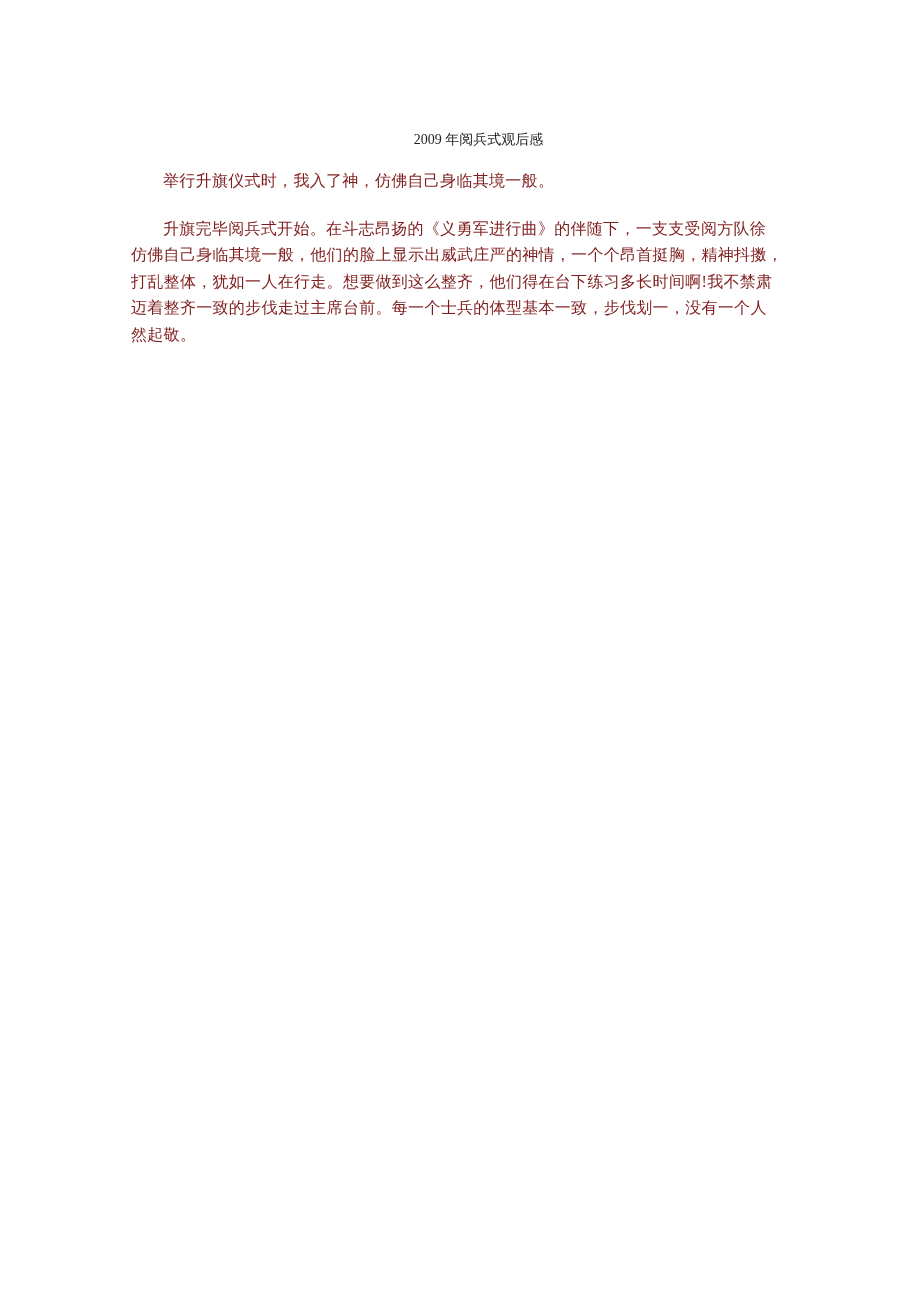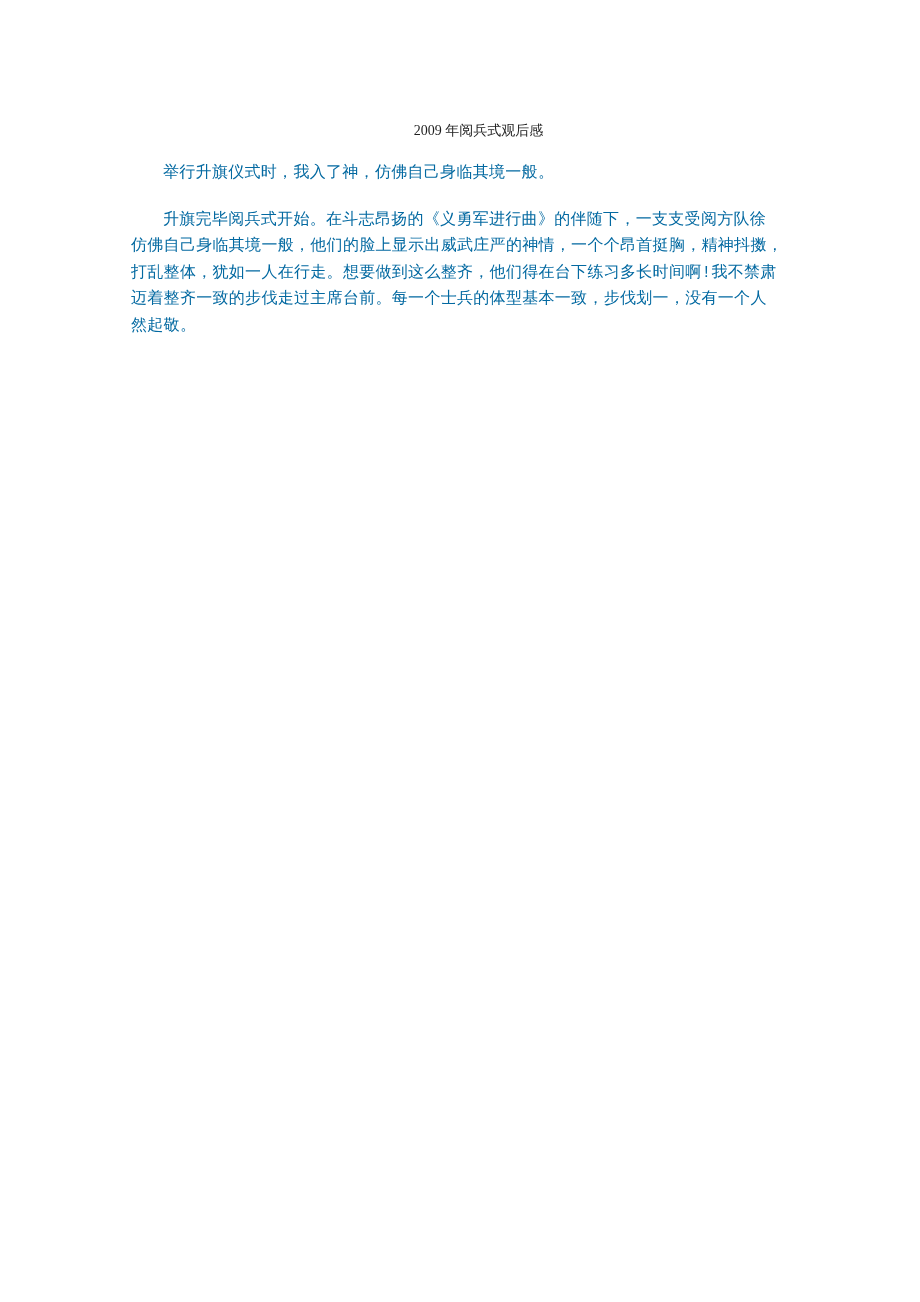--- a/index.html
+++ b/index.html
@@ -10,47 +10,47 @@
   body {
     width: 920px;
     height: 1302px;
     position: relative;
     font-family: "Liberation Serif", "DejaVu Serif", serif;
     overflow: hidden;
   }
   .doc {
     position: absolute;
     left: 131px;
-    top: 4px;
+    top: 13px;
     width: 652px;
   }
   .doc-title {
     margin-top: 117px;
     padding-left: 43px;       
     font-size: 14px;
     line-height: 20px;
     text-align: center;
     color: #1f1f1f;
     white-space: nowrap;
   }
   .para {
     font-size: 16px;
     line-height: 26.5px;
     letter-spacing: 0.3px;
-    color: #0369a1;
+    color: #7f1d1d;
     text-align: left;
   }
   .para .line {
     white-space: nowrap;
   }
   .para .line.indent {
     text-indent: 2em;
   }
   .para-1 { margin-top: 17.5px; }
-  .para-2 { margin-top: 21.5px; font-family: Liberation Mono, monospace; }
+  .para-2 { margin-top: 21.5px; }
   .para-3 { margin-top: 17.5px; }
 </style>
 </head>
 <body>
 
 <div class="doc">
 
   <div class="doc-title">2009 年阅兵式观后感</div>
 
   <div class="para para-1">

